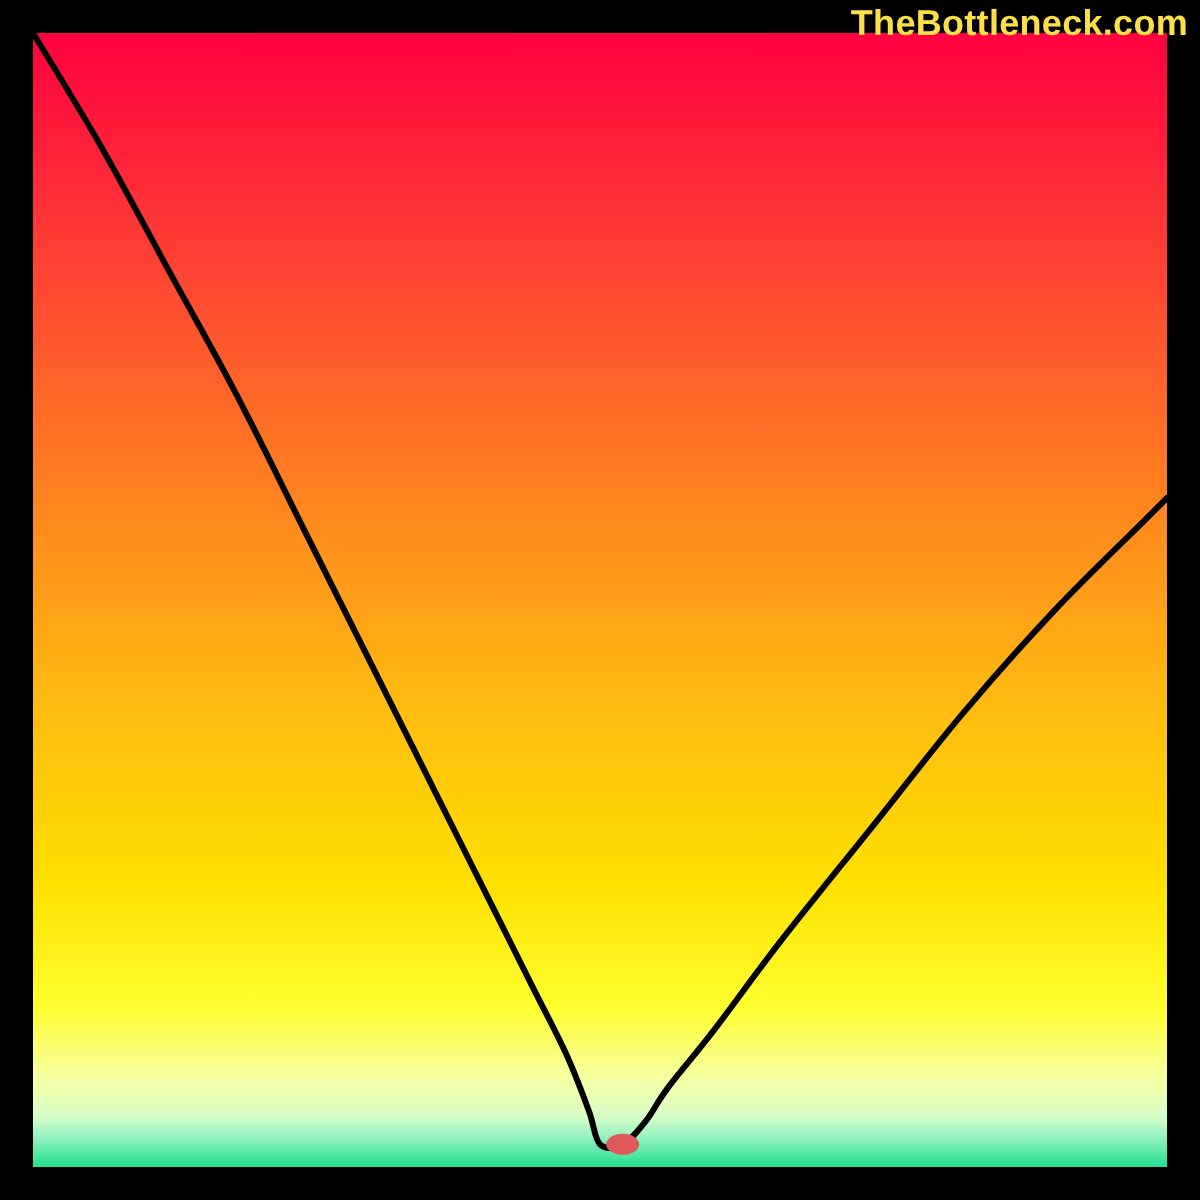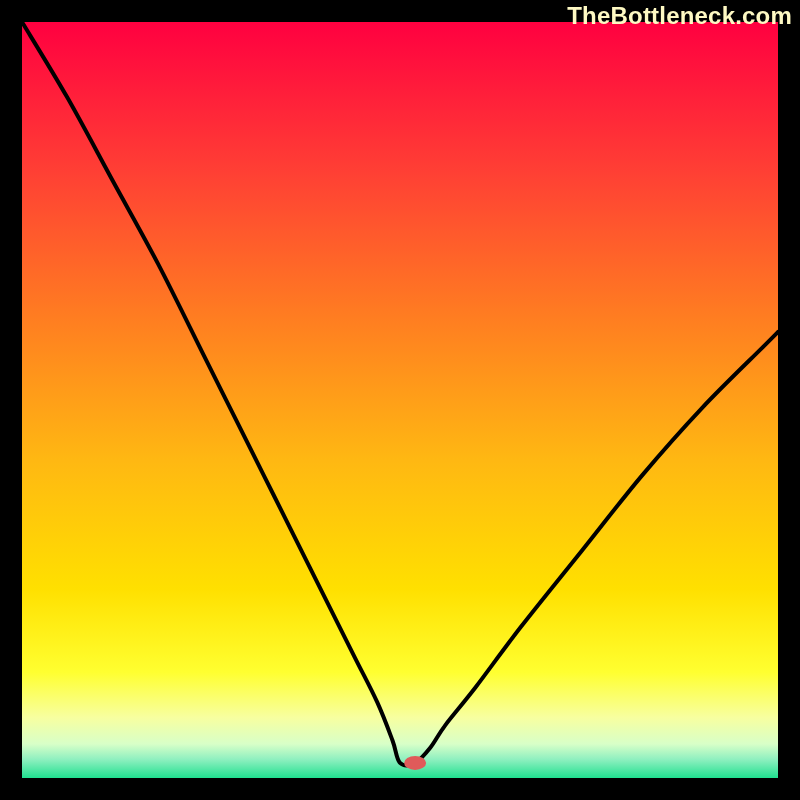--- a/index.html
+++ b/index.html
@@ -26,21 +26,21 @@
     height: 756px;
     overflow: hidden;
   }
   .watermark {
     position: absolute;
     top: 2px;
     right: 8px;
     font-family: Arial, Helvetica, sans-serif;
     font-size: 24px;
     font-weight: 600;
-    color: #fef9c3;
+    color: #fde047;
     letter-spacing: 0.2px;
   }
   svg { display: block; }
 </style>
 </head>
 <body>
 
 <div class="frame">
   <div class="plot">
     <svg id="chart-svg" width="756" height="756" viewBox="0 0 756 756" xmlns="http://www.w3.org/2000/svg">

